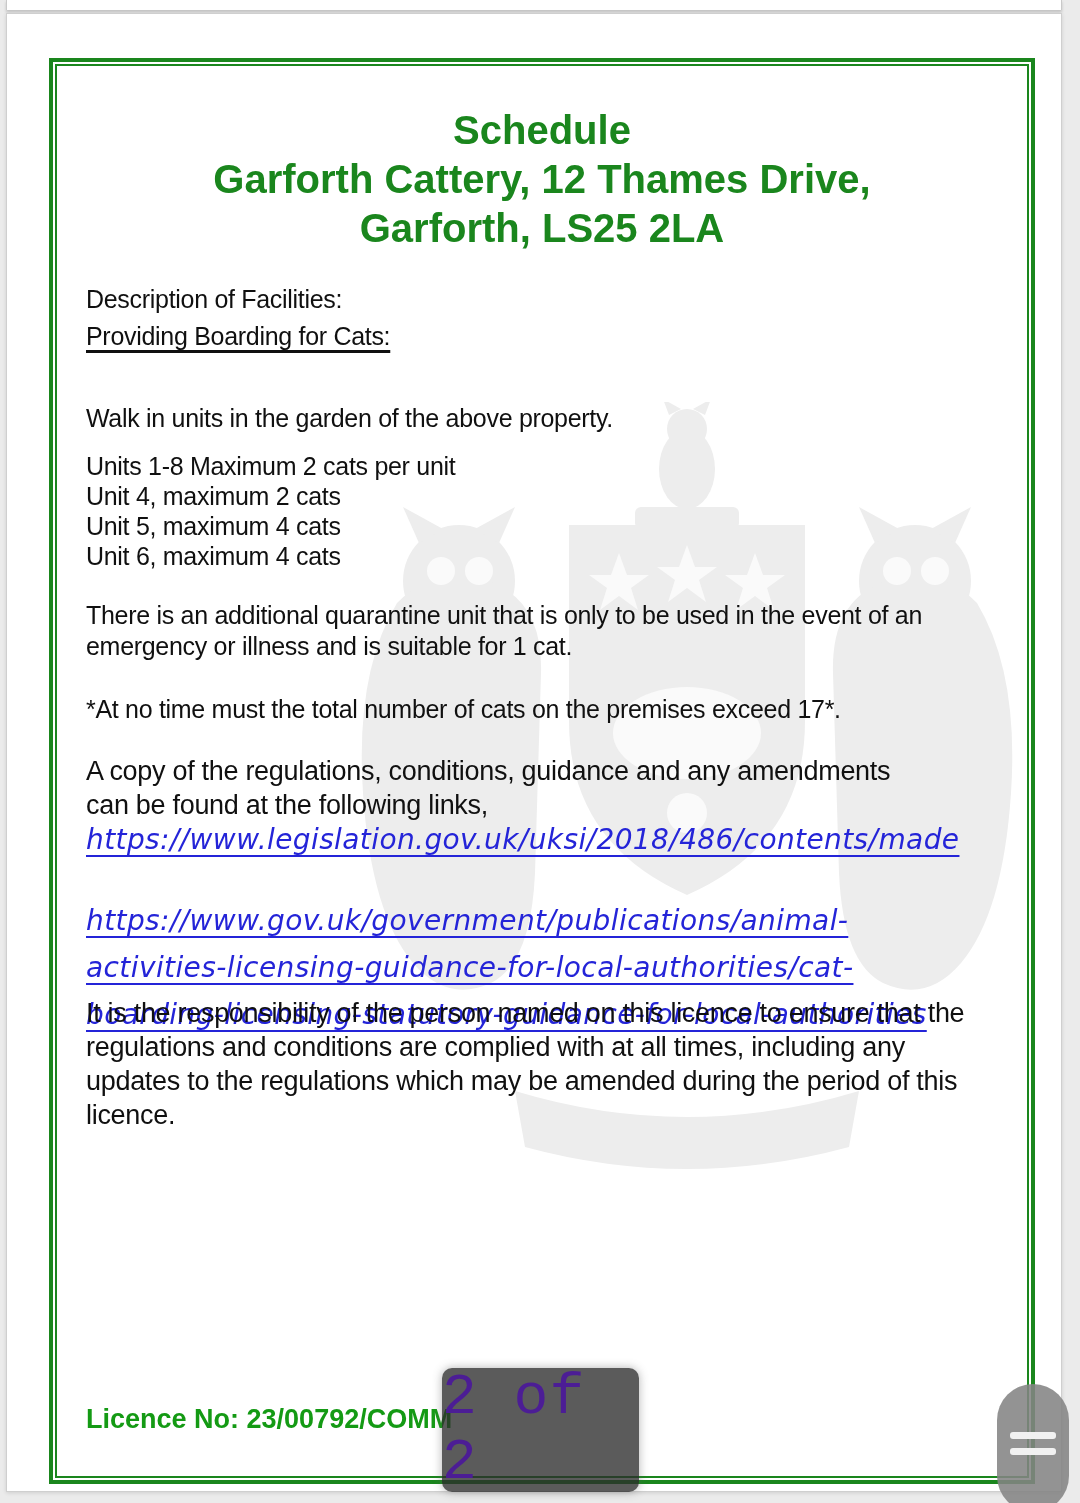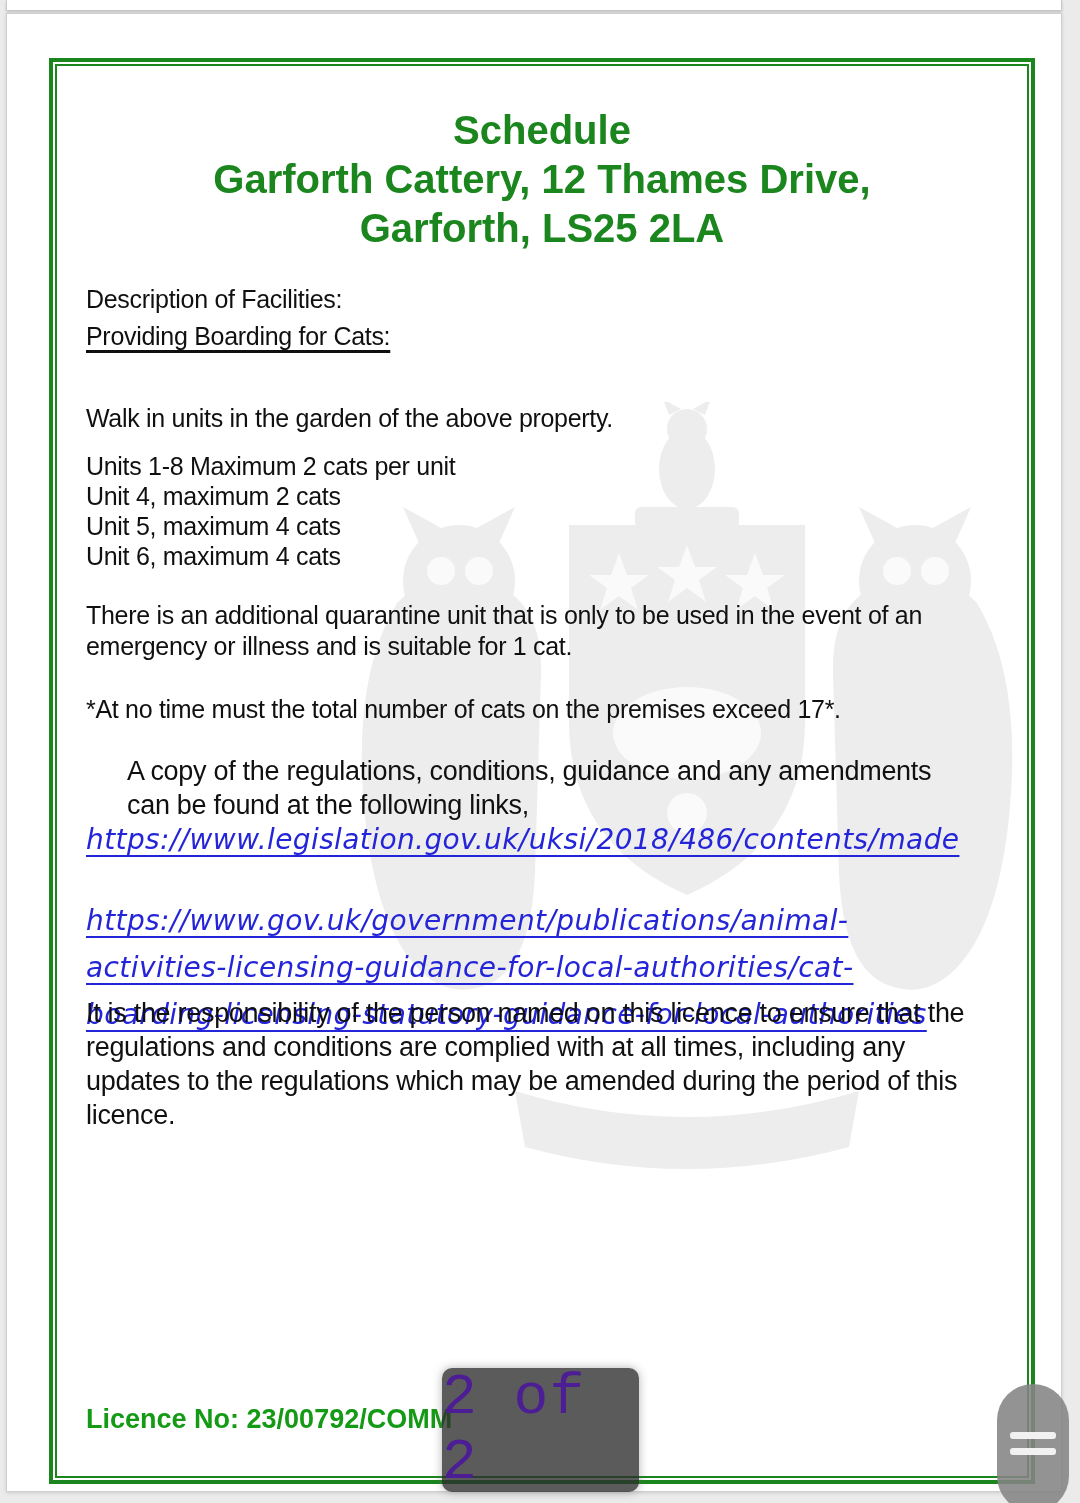--- a/index.html
+++ b/index.html
@@ -130,21 +130,21 @@
       <span class="units-line">Units 1-8 Maximum 2 cats per unit</span>
       <span class="units-line">Unit 4, maximum 2 cats</span>
       <span class="units-line">Unit 5, maximum 4 cats</span>
       <span class="units-line">Unit 6, maximum 4 cats</span>
     </div>
 
     <div class="t" style="top:586px;width:950px;line-height:31px;">There is an additional quarantine unit that is only to be used in the event of an emergency or illness and is suitable for 1 cat.</div>
 
     <div class="t" style="top:680px;">*At no time must the total number of cats on the premises exceed 17*.</div>
 
-    <div class="t t-lg" style="top:740px;width:830px;margin-left:41px;">A copy of the regulations, conditions, guidance and any amendments can be found at the following links,</div>
+    <div class="t t-lg" style="top:740px;width:830px;">A copy of the regulations, conditions, guidance and any amendments can be found at the following links,</div>
 
     <a class="link" style="top:809px;">https://www.legislation.gov.uk/uksi/2018/486/contents/made</a>
 
     <a class="link link2" style="top:883px;">https://www.gov.uk/government/publications/animal-activities-licensing-guidance-for-local-authorities/cat-boarding-licensing-statutory-guidance-for-local-authorities</a>
 
     <div class="t t-lg" style="top:982px;width:920px;">It is the responsibility of the person named on this licence to ensure that the regulations and conditions are complied with at all times, including any updates to the regulations which may be amended during the period of this licence.</div>
 
 
     <div class="licence" style="top:1378px;">
       <span>Licence No:</span>

